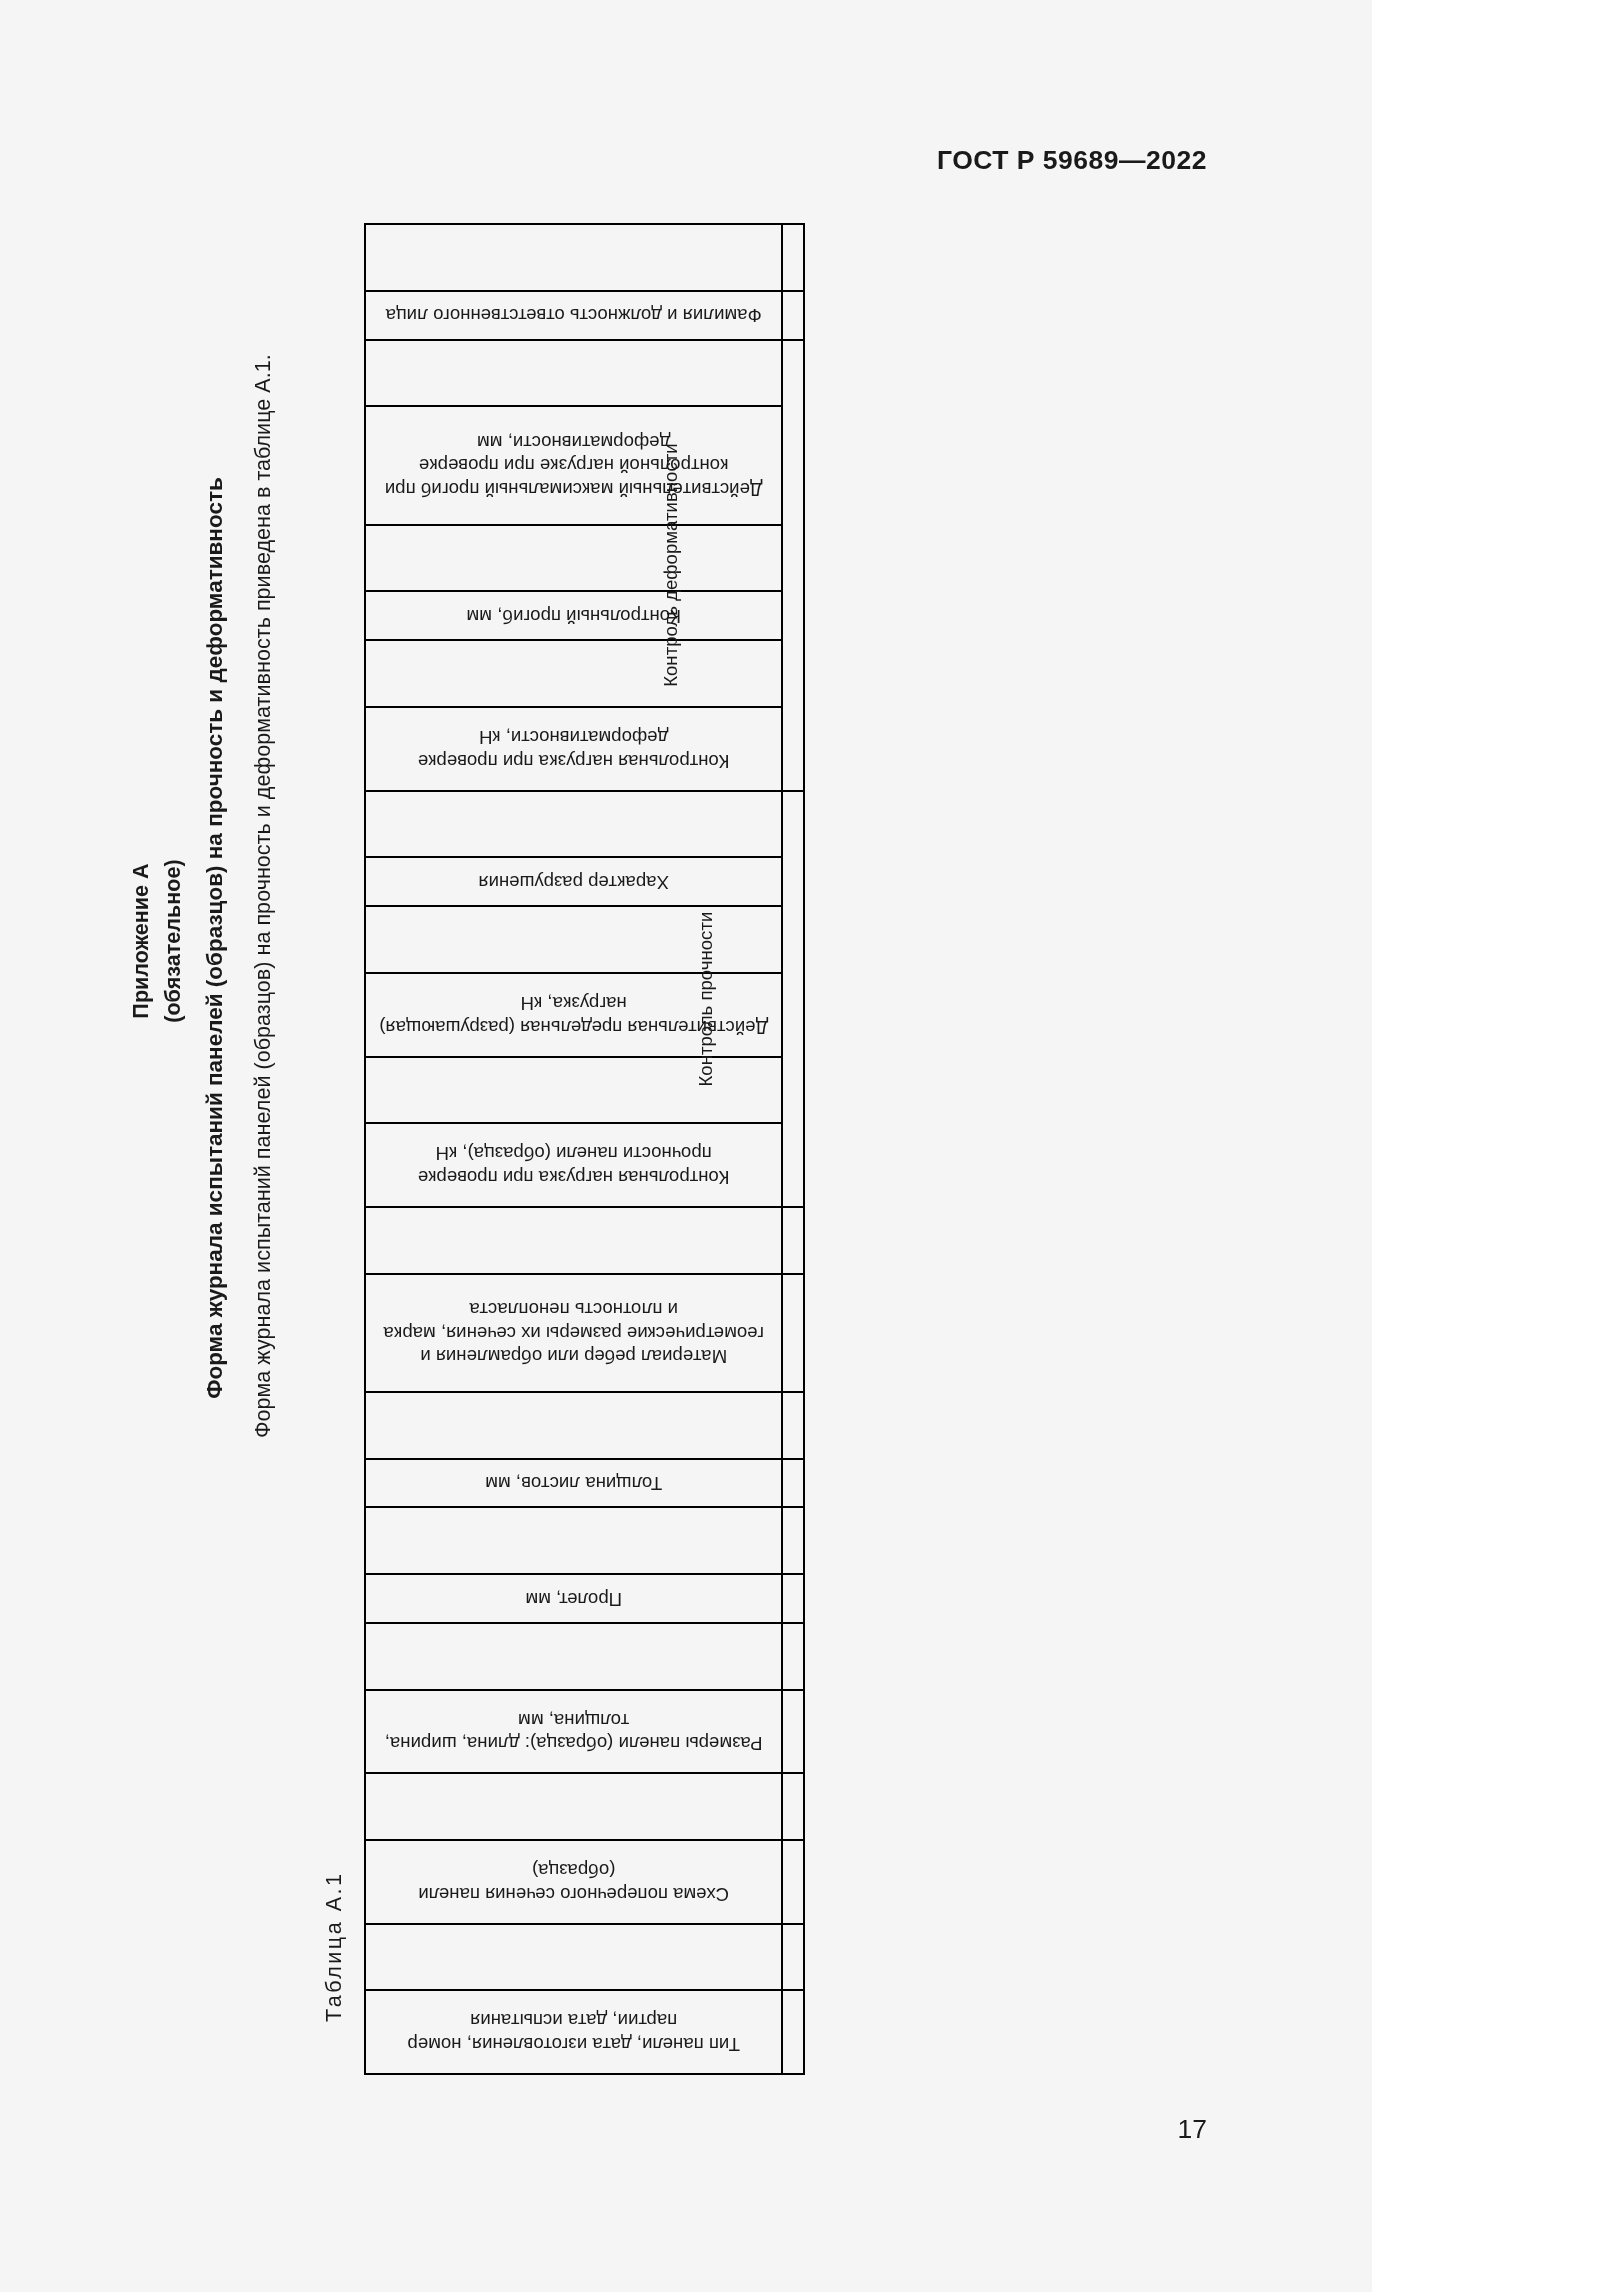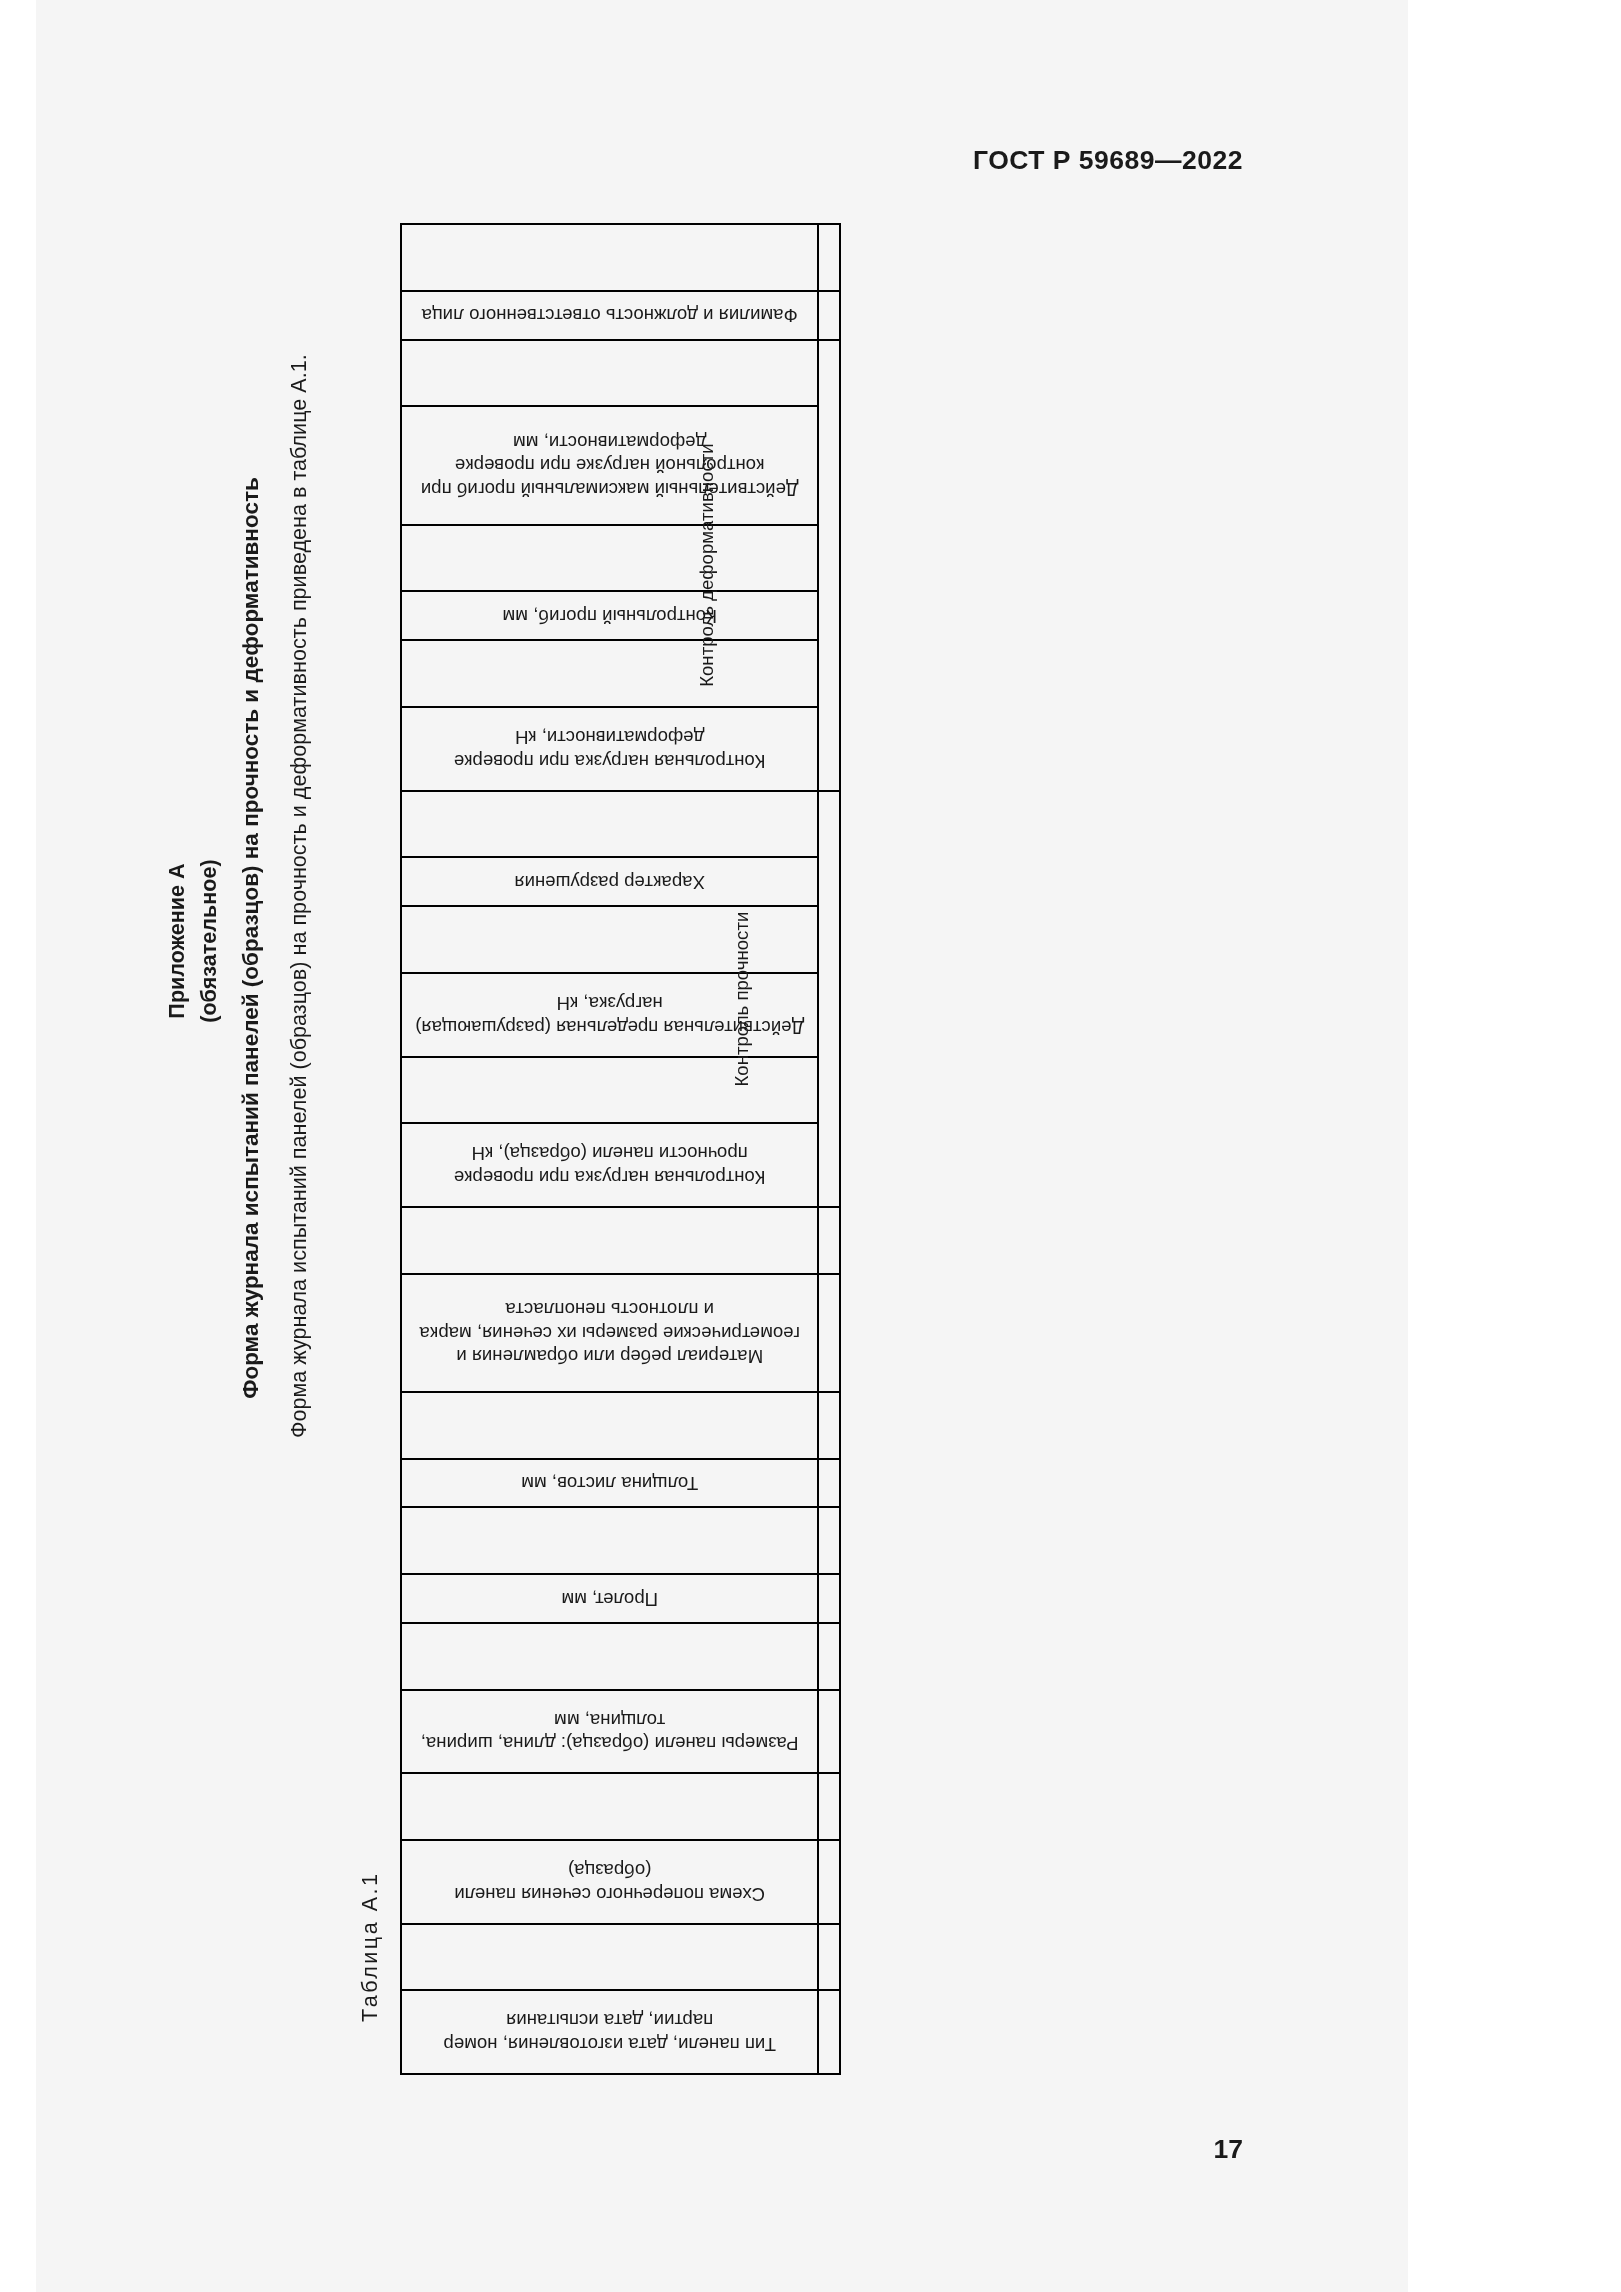--- a/index.html
+++ b/index.html
@@ -10,41 +10,40 @@
   body {
     font-family: "Liberation Sans", sans-serif;
     color: #1a1a1a;
   }
   .page {
     position: relative;
     width: 1372px;
     height: 2293px;
     background: #f5f5f5;
     overflow: hidden;
-    margin-left: 36px;
   }
 
   
   .doc-header {
     position: absolute;
     top: 145px;
     right: 165px;
     font-size: 26.5px;
     font-weight: bold;
     letter-spacing: 0.5px;
     white-space: nowrap;
   }
 
   
   .page-number {
     position: absolute;
-    bottom: 128px;
+    bottom: 148px;
     right: 165px;
     font-size: 26.5px;
-    font-weight: bold;
+    font-weight: normal;
   }
 
   
   .annex-head {
     position: absolute;
     transform: rotate(-90deg);
     transform-origin: left top;
     left: 125px;
     top: 1284px;
     width: 686px;

